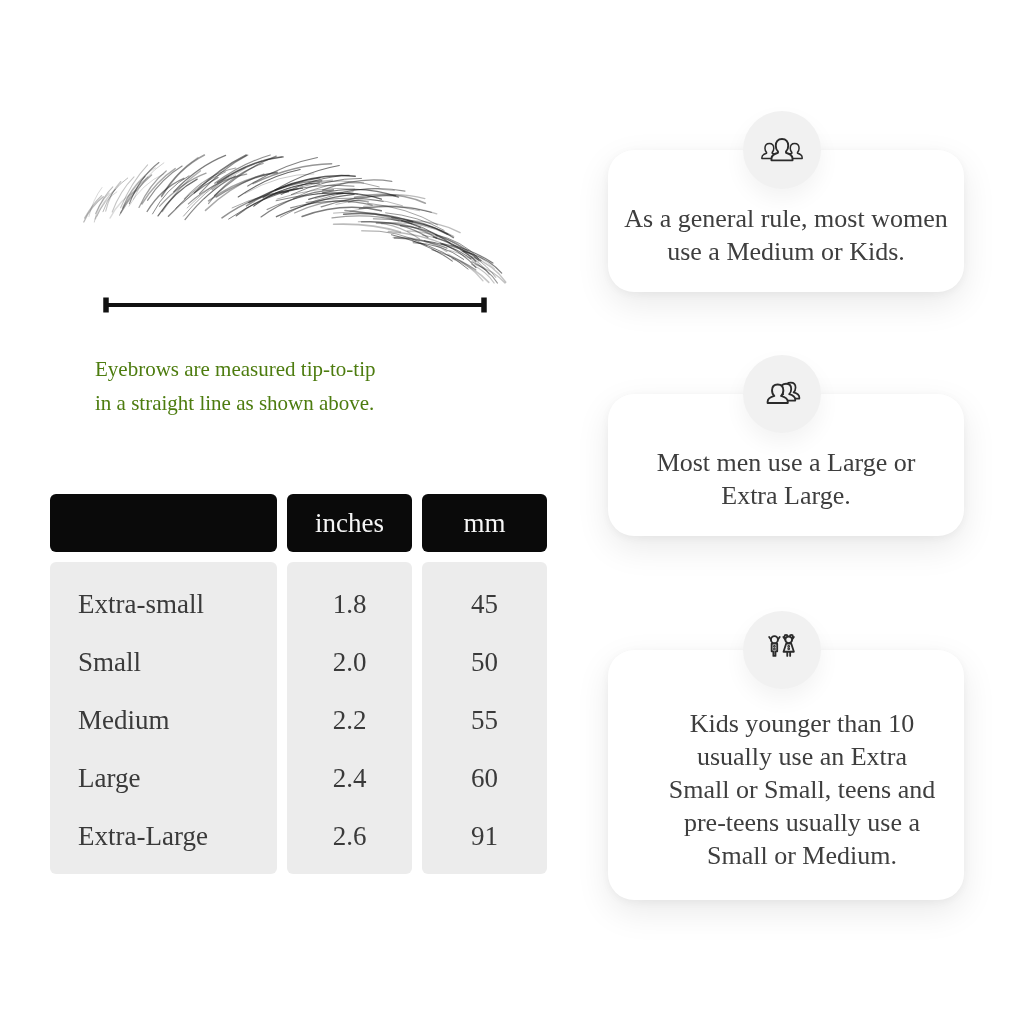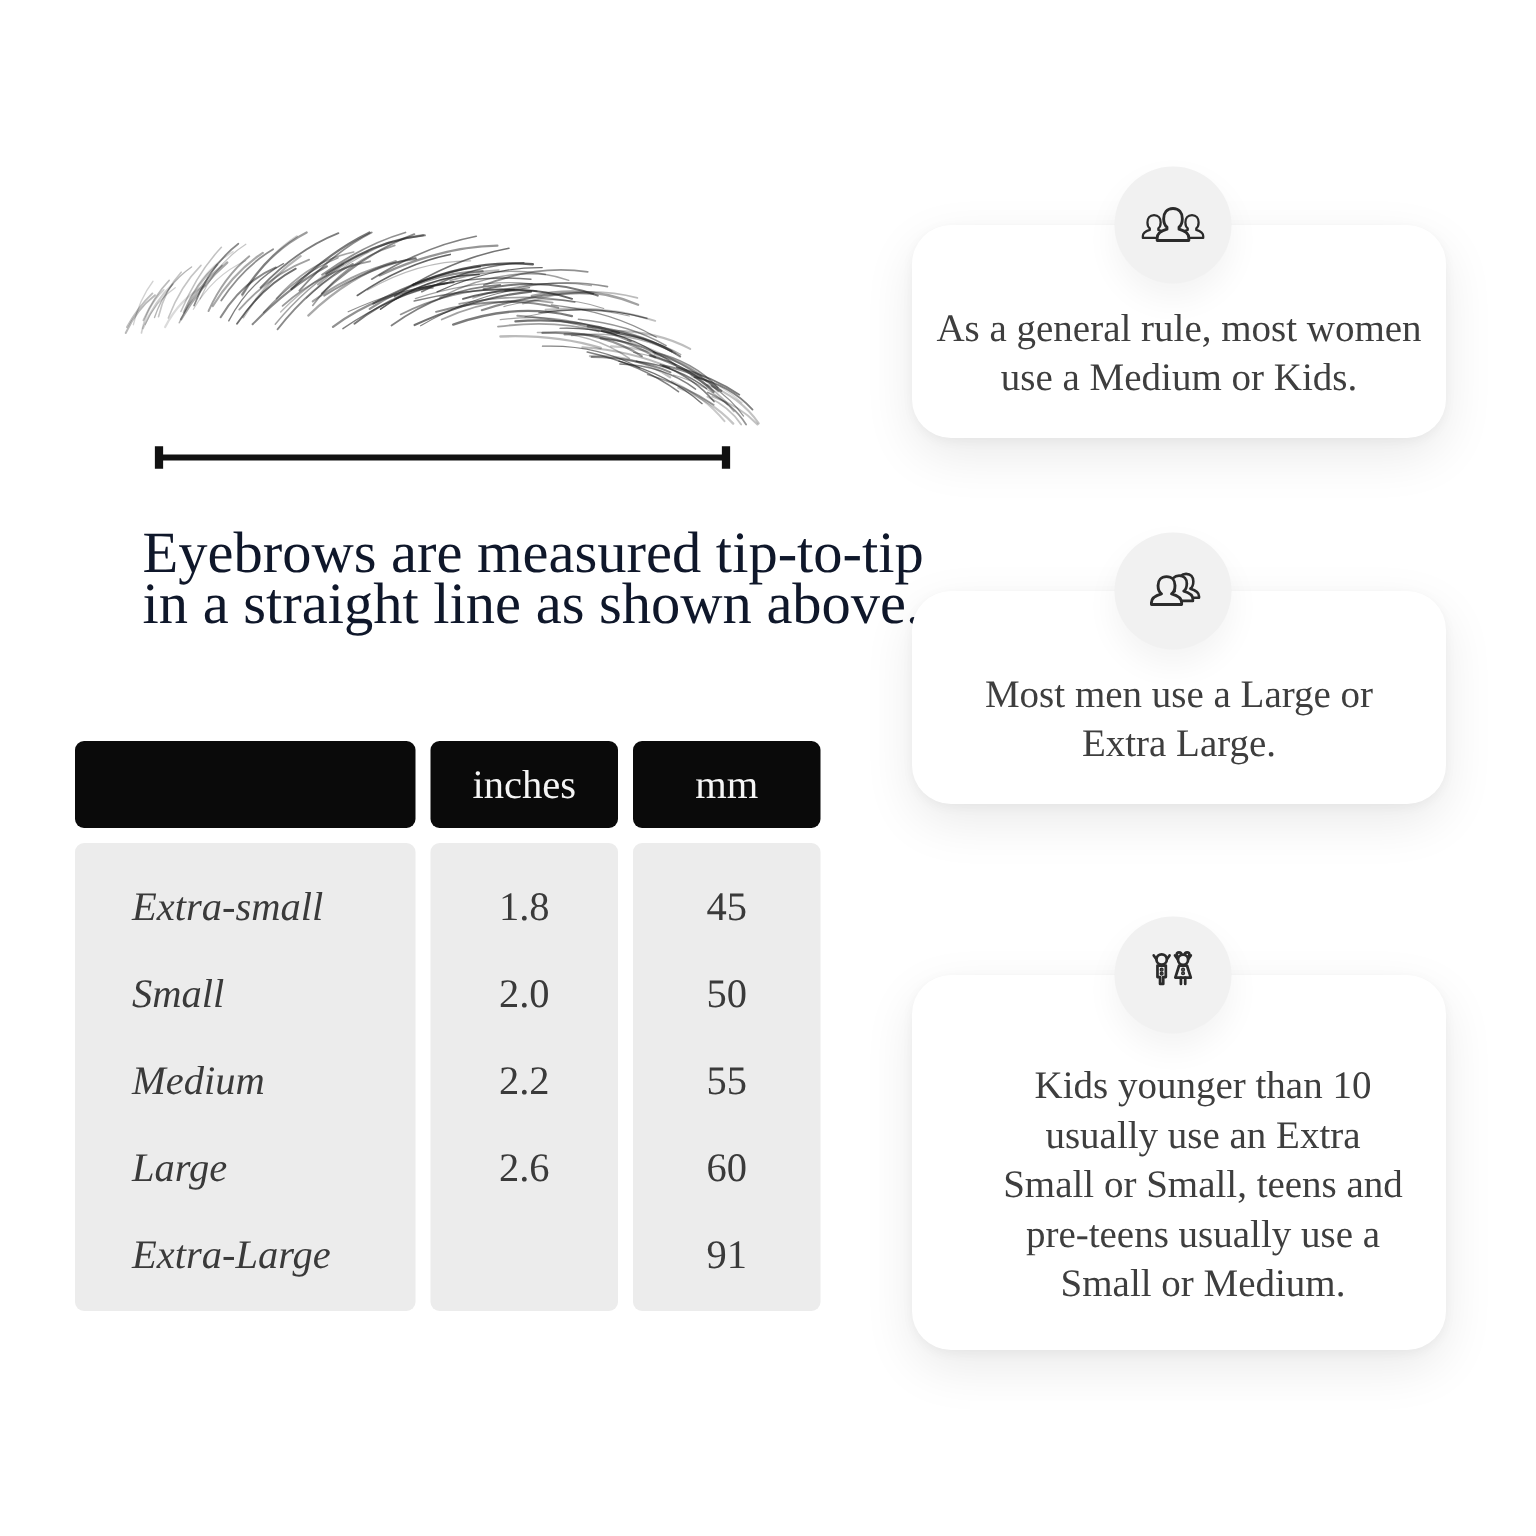--- a/index.html
+++ b/index.html
@@ -3,32 +3,32 @@
 <meta charset="utf-8">
 <style>
   html,body{margin:0;padding:0;background:#ffffff;}
   body{font-family:"Liberation Serif","DejaVu Serif",serif;color:#3a3a3a;}
   .stage{position:relative;width:1024px;height:1024px;background:#ffffff;overflow:hidden;margin:0 auto;}
 
   
   .brow{position:absolute;left:78px;top:152px;width:436px;height:135px;}
   .brow svg{display:block;width:100%;height:100%;}
   .mline{position:absolute;left:100px;top:295px;width:390px;height:20px;}
-  .caption{position:absolute;left:95px;top:352px;margin:0;font-size:39px;line-height:34px;
-           color:#0f172a;white-space:nowrap;}
+  .caption{position:absolute;left:95px;top:352px;margin:0;font-size:21px;line-height:34px;
+           color:#4d7c0f;white-space:nowrap;}
 
   
   .size-table{position:absolute;left:50px;top:494px;display:grid;
               grid-template-columns:227px 125px 125px;grid-template-rows:58px 312px;
               column-gap:8px;row-gap:6px;gap:10px;}
   .thead-cell{background:#0a0a0a;border-radius:6px;color:#f5f5f5;font-size:27px;
               display:flex;align-items:center;justify-content:center;}
   .tcol{background:#ececec;border-radius:6px;padding-top:13px;box-sizing:border-box;}
   .tcell{height:58px;display:flex;align-items:center;justify-content:center;font-size:27px;color:#3a3a3a;}
-  .tcol.labels .tcell{justify-content:flex-start;padding-left:38px;font-style:italic;}
+  .tcol.labels .tcell{justify-content:flex-start;padding-left:28px;}
 
   
   .cards{position:absolute;left:608px;top:0;width:356px;height:1009px;}
   .card{position:absolute;left:0;width:356px;background:#ffffff;border-radius:26px;
         box-shadow:0 12px 34px rgba(0,0,0,.085),0 2px 8px rgba(0,0,0,.045);
         display:flex;flex-direction:column;align-items:center;justify-content:center;
         box-sizing:border-box;padding:42px 12px 14px;}
   .card0{top:150px;height:142px;}
   .card1{top:394px;height:142px;}
   .card2{top:650px;height:250px;padding-left:44px;}
@@ -202,20 +202,21 @@
         <div class="tcell">Extra-small</div>
         <div class="tcell">Small</div>
         <div class="tcell">Medium</div>
         <div class="tcell">Large</div>
         <div class="tcell">Extra-Large</div>
       </div>
     <div class="tcol" id="col-inches">
         <div class="tcell">1.8</div>
         <div class="tcell">2.0</div>
         <div class="tcell">2.2</div>
+        <div class="tcell">2.4</div>
         <div class="tcell">2.6</div>
       </div>
     <div class="tcol" id="col-mm">
         <div class="tcell">45</div>
         <div class="tcell">50</div>
         <div class="tcell">55</div>
         <div class="tcell">60</div>
         <div class="tcell">91</div>
       </div>
   </section>

